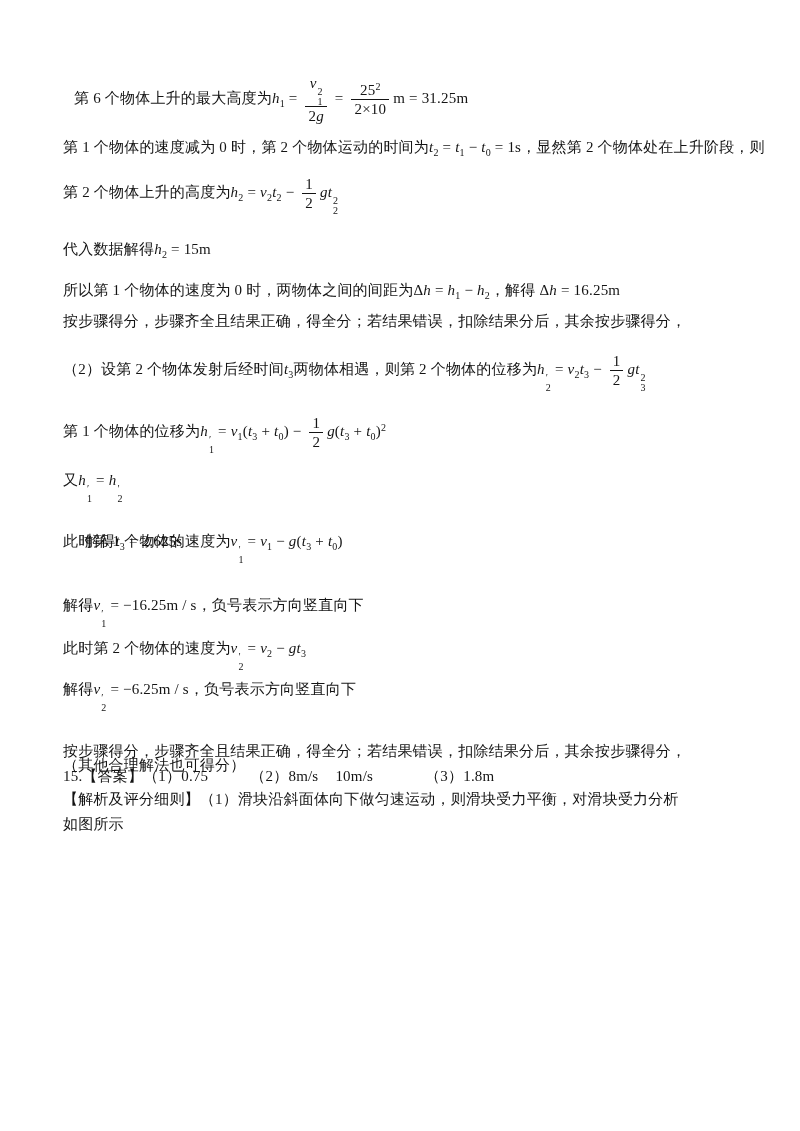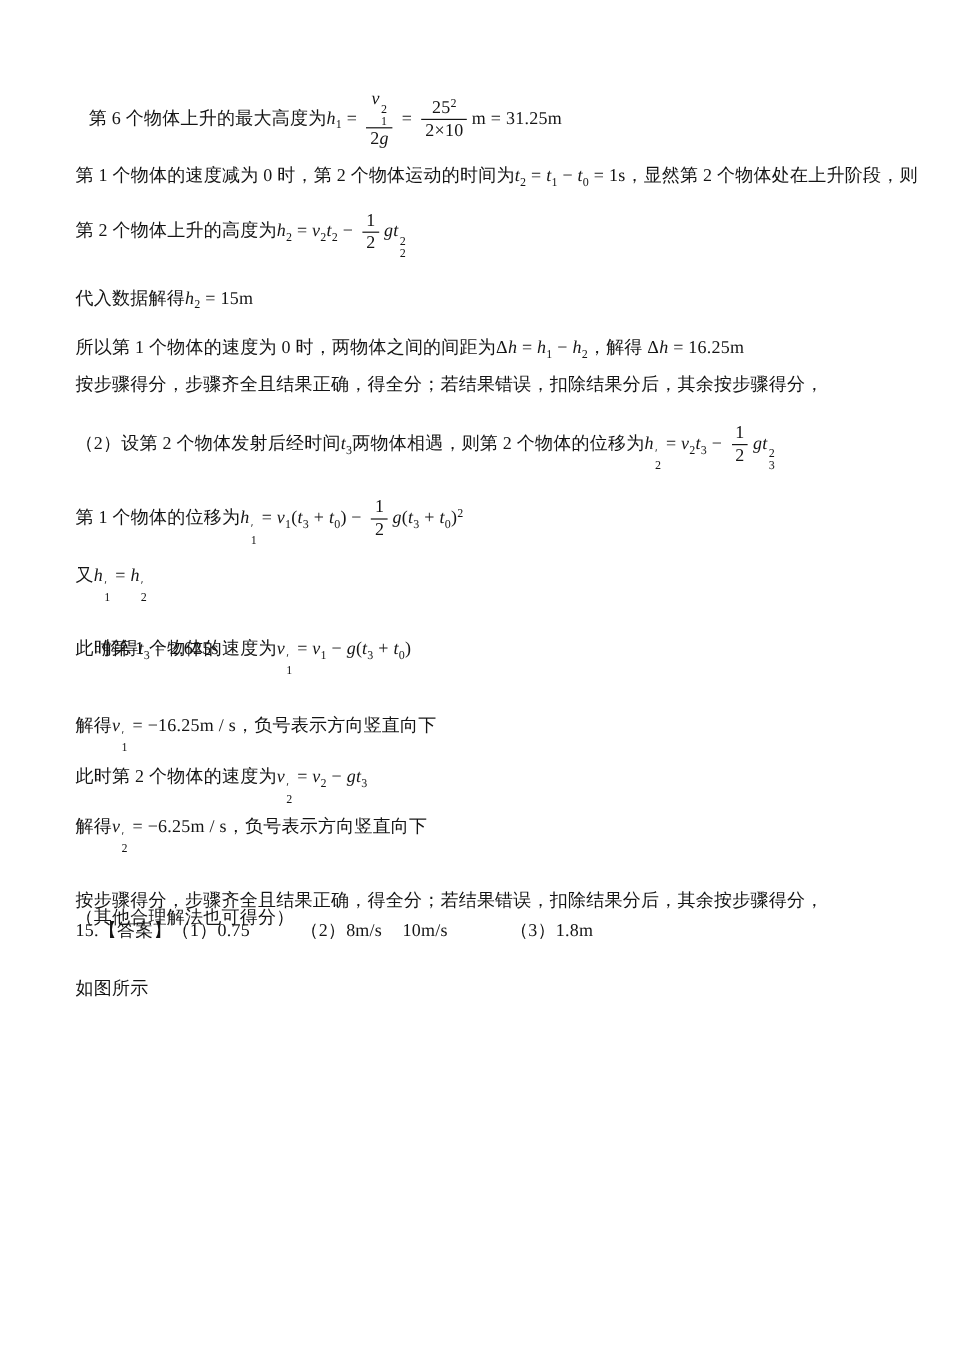--- a/index.html
+++ b/index.html
@@ -98,14 +98,15 @@
           <span class="stku">′</span>
           <span class="stkd">2</span>
         </span></span><span class="mr"> = </span><span><span class="mi">v</span><sub class="sb mr">2</sub></span><span class="mr"> − </span><span class="mi">g</span><span><span class="mi">t</span><sub class="sb mr">3</sub></span></div>
     <div class="line" style="top: 680px;"><span class="x">解得</span><span><span class="mi">v</span><span class="stk mr">
           <span class="stku">′</span>
           <span class="stkd">2</span>
         </span></span><span class="mr"> = −6.25m / s</span><span class="x">，负号表示方向竖直向下</span></div>
     <div class="line" style="top: 720px; margin-top: 36px;"><span class="x">（其他合理解法也可得分）</span></div>
     <div class="line" style="top: 742px;"><span class="x">按步骤得分，步骤齐全且结果正确，得全分；若结果错误，扣除结果分后，其余按步骤得分，</span></div>
     <div class="line" style="top: 767px;"><span class="mr">15.</span><span class="x">【答案】（1）</span><span class="mr">0.75</span><span class="gap" style="width: 42px;"></span><span class="x">（2）</span><span class="mr">8m/s</span><span class="gap" style="width: 17px;"></span><span class="mr">10m/s</span><span class="gap" style="width: 52px;"></span><span class="x">（3）</span><span class="mr">1.8m</span></div>
+    <div class="line" style="top: 790px;"><span class="x">【解析及评分细则】（1）滑块沿斜面体向下做匀速运动，则滑块受力平衡，对滑块受力分析</span></div>
     <div class="line" style="top: 815px; text-align: right;"><span class="x">如图所示</span></div>
   </div>
 
 </body></html>

